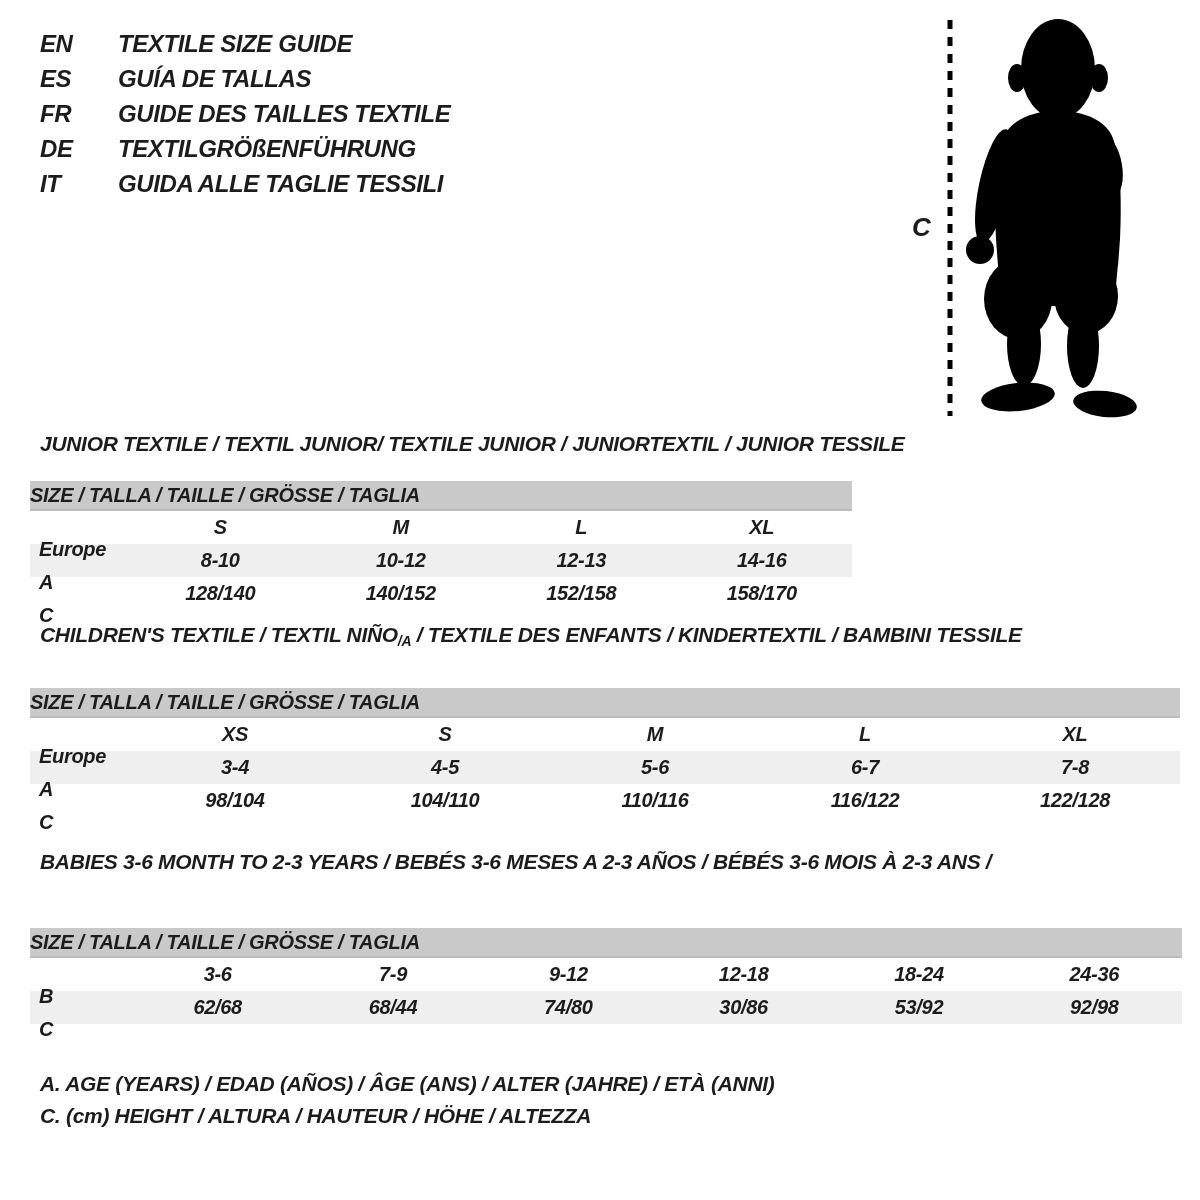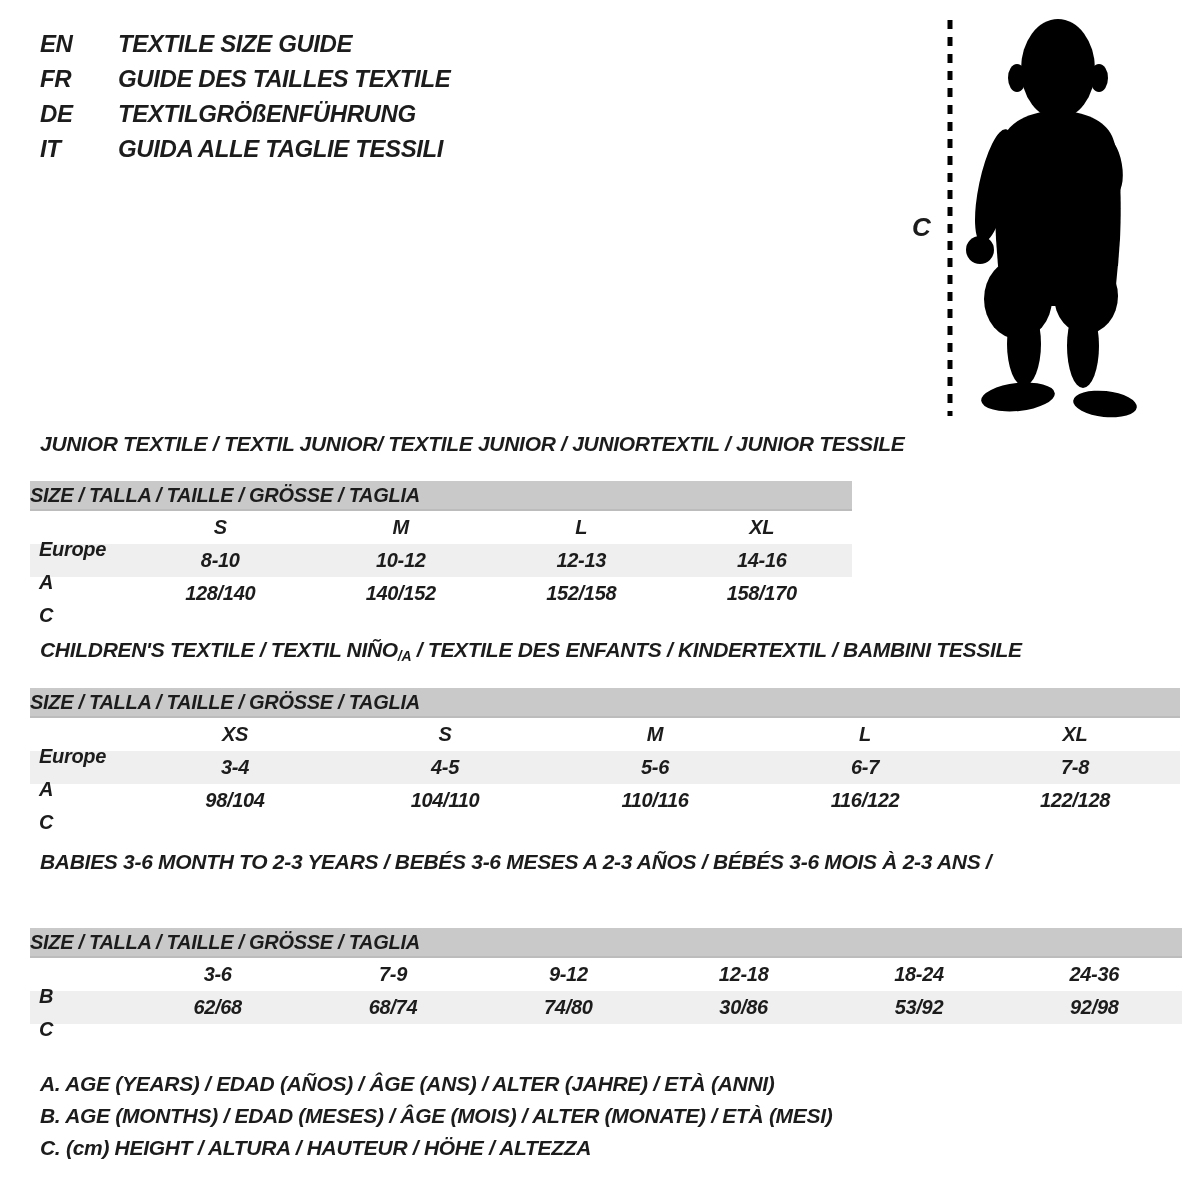--- a/index.html
+++ b/index.html
@@ -13,21 +13,21 @@
   .lang-list { position:absolute; left:40px; top:26px; }
   .lang-row { display:flex; height:35px; align-items:center; font-size:24px; letter-spacing:-0.4px; }
   .lang-code { width:78px; flex:0 0 78px; }
   
   .figure-svg { position:absolute; left:900px; top:14px; width:250px; height:410px; }
   .c-label { position:absolute; left:912px; top:212px; font-size:26px; }
   
   .sec-title { position:absolute; left:40px; font-size:21px; letter-spacing:-0.3px; white-space:nowrap; }
   .sec-title .subm { font-size:14px; vertical-align:-4px; }
   .title-junior { top:432px; }
-  .title-children { top:638px; }
+  .title-children { top:623px; }
   .title-babies { top:846px; line-height:31px; }
   
   .size-table { position:absolute; }
   .tbl-junior { left:30px; top:481px; width:822px; }
   .tbl-children { left:30px; top:688px; width:1150px; }
   .tbl-babies { left:30px; top:928px; width:1152px; }
   .tbl-bar {
     height:30px; line-height:29px; background:#c9c9c9;
     border-bottom:2px solid #bcbcbc; box-sizing:border-box;
     font-size:20px; letter-spacing:-0.3px;
@@ -42,20 +42,24 @@
 </style>
 </head>
 <body>
 
 <div class="page">
 
   <div class="lang-list">
     <div class="lang-row">
       <span class="lang-code">EN</span>
       <span class="lang-label">TEXTILE SIZE GUIDE</span>
+    </div>
+    <div class="lang-row">
+      <span class="lang-code">ES</span>
+      <span class="lang-label">GUÍA DE TALLAS</span>
     </div>
     <div class="lang-row">
       <span class="lang-code">FR</span>
       <span class="lang-label">GUIDE DES TAILLES TEXTILE</span>
     </div>
     <div class="lang-row">
       <span class="lang-code">DE</span>
       <span class="lang-label">TEXTILGRÖßENFÜHRUNG</span>
     </div>
     <div class="lang-row">
@@ -163,27 +167,26 @@
       <span class="tbl-cell">3-6</span>
       <span class="tbl-cell">7-9</span>
       <span class="tbl-cell">9-12</span>
       <span class="tbl-cell">12-18</span>
       <span class="tbl-cell">18-24</span>
       <span class="tbl-cell">24-36</span>
     </div>
     <div class="tbl-row alt">
       <span class="tbl-label">C</span>
       <span class="tbl-cell">62/68</span>
-      <span class="tbl-cell">68/74</span>
+      <span class="tbl-cell">68/44</span>
       <span class="tbl-cell">74/80</span>
       <span class="tbl-cell">30/86</span>
       <span class="tbl-cell">53/92</span>
       <span class="tbl-cell">92/98</span>
     </div>
   </div>
 
   <div class="legend">
     <div class="legend-line">A. AGE (YEARS) / EDAD (AÑOS) / ÂGE (ANS) / ALTER (JAHRE) / ETÀ (ANNI)</div>
-    <div class="legend-line">B. AGE (MONTHS) / EDAD (MESES) / ÂGE (MOIS) / ALTER (MONATE) / ETÀ (MESI)</div>
     <div class="legend-line">C. (cm) HEIGHT / ALTURA / HAUTEUR / HÖHE / ALTEZZA</div>
   </div>
 
 </div>
 
 </body></html>

